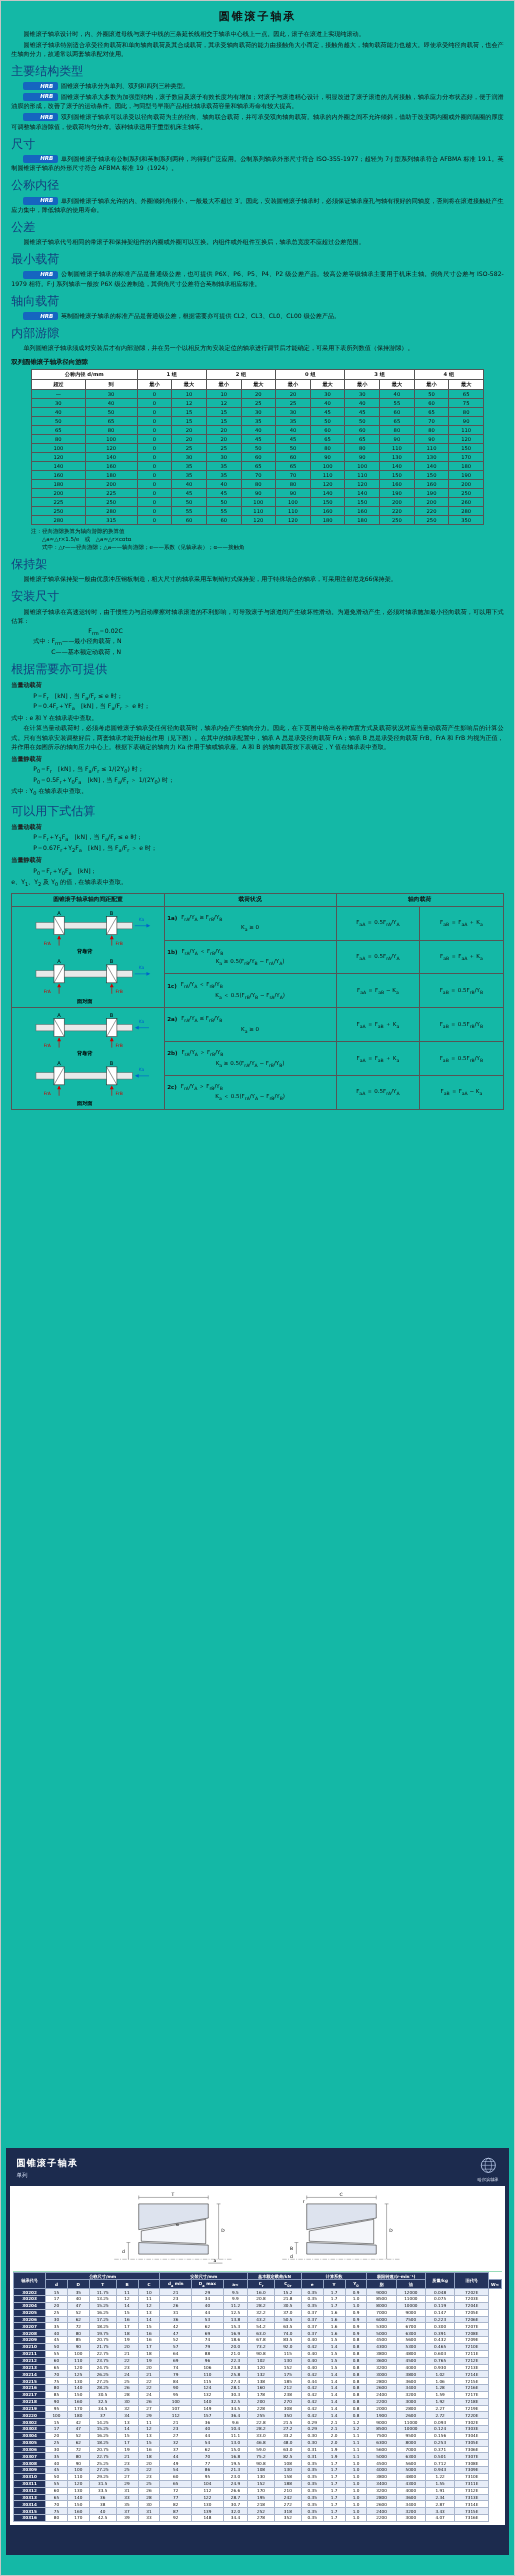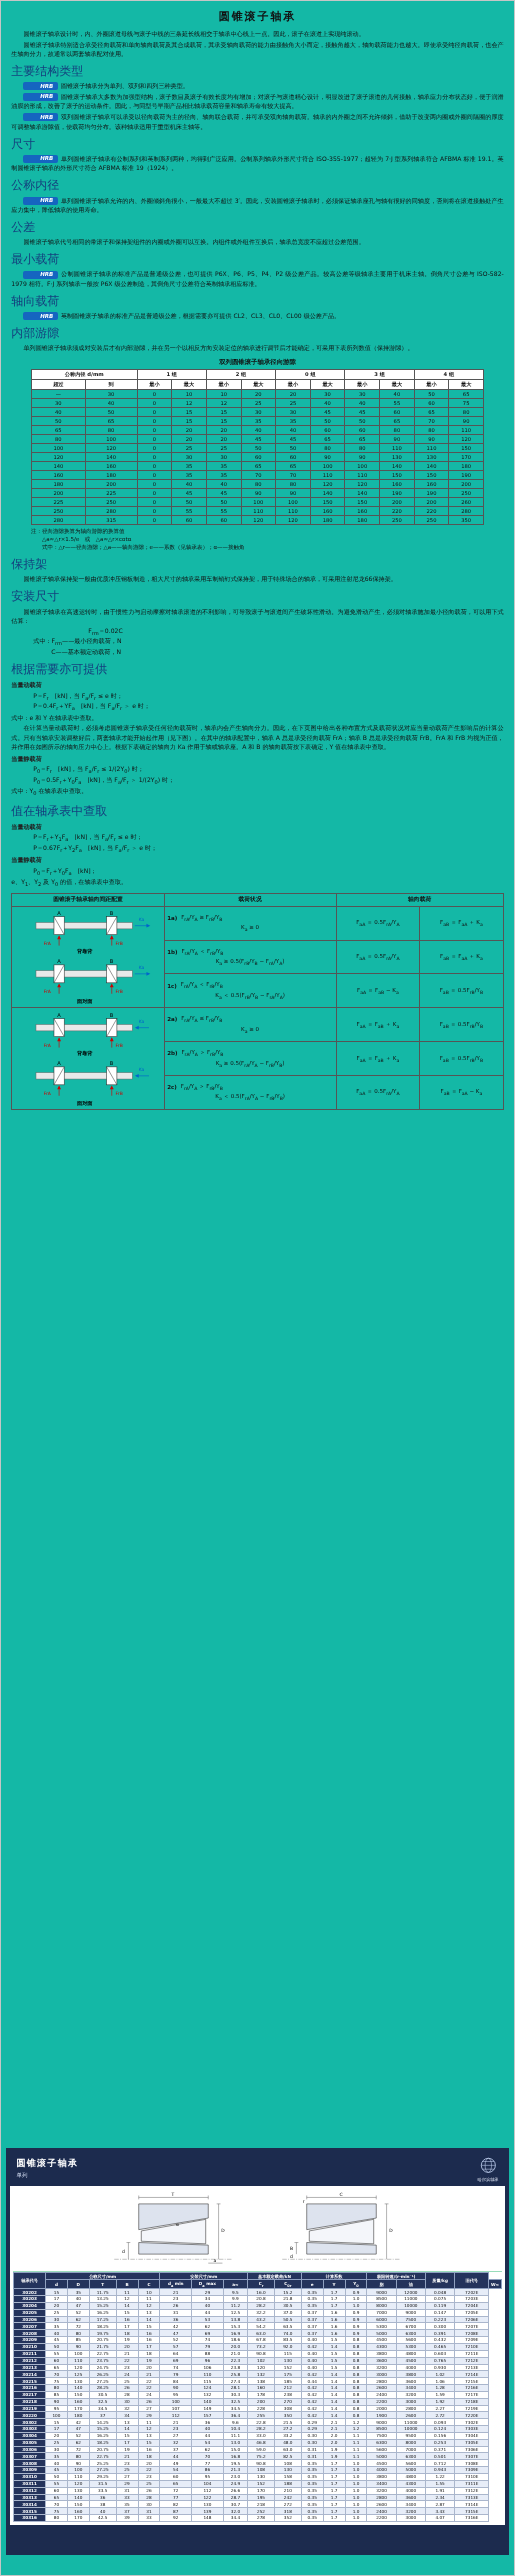--- a/index.html
+++ b/index.html
@@ -6,21 +6,21 @@
   body{width:515px;font-family:"DejaVu Sans","Liberation Sans",sans-serif;color:#111;}
   .page{position:relative;width:515px;height:2576px;box-sizing:border-box;border:0.6px solid #c6c6c6;background:#14b8a6;padding:6.4px 10.3px;overflow:hidden;}
   .doc-title{text-align:center;font-size:11px;font-weight:bold;letter-spacing:1.9px;margin:1.3px 0 5.2px;}
   p.bt{font-size:6.1px;line-height:1.55;text-align:justify;margin:1.3px 0;text-indent:2em;}
   p.bt.noind{text-indent:0;}
   h3.sec{font-size:12px;font-weight:normal;color:#14407e;margin:4.5px 0 1.3px;}
   h4.sub{font-size:6.1px;font-weight:bold;color:#222;margin:3.2px 0 1.3px;}
   .hrb{display:inline-block;background:#1565c0;color:#fff;font-weight:bold;font-style:italic;font-size:5.5px;line-height:1;padding:1.3px 4.5px;border-radius:1.9px;margin-right:3.2px;vertical-align:0.6px;}
   .formula{font-size:6.1px;margin:1.3px 0 1.3px 22px;}
   .formula.center{margin-left:77px;}
-  .tbl-title{text-align:center;font-weight:bold;font-size:6.4px;margin:5.2px 0 1.9px;}
+  .tbl-title{text-align:left;font-weight:bold;font-size:6.4px;margin:5.2px 0 1.9px;}
   table{border-collapse:collapse;}
   .clr-table{margin:0 auto;width:92%;}
   .clr-table th,.clr-table td{border:0.6px solid #555;font-size:5.2px;text-align:center;padding:1px 1.3px;}
   .clr-table th{font-weight:bold;background:#fff;}
   .notes{width:92%;margin:1.9px auto 0;font-size:5.5px;line-height:1.5;}
   .cfg-table{width:100%;margin-top:3.9px;}
   .cfg-table th,.cfg-table td{border:0.6px solid #555;font-size:5.5px;padding:1.3px 2.6px;text-align:center;vertical-align:middle;}
   .cfg-table th{font-weight:bold;font-size:5.8px;}
   .cfg-case{display:flex;align-items:center;gap:3.9px;justify-content:flex-start;text-align:left;}
   .case-lbl{font-weight:bold;white-space:nowrap;}
@@ -333,21 +333,21 @@
   <div class="formula">P＝F<sub>r</sub>　[kN]，当 F<sub>a</sub>/F<sub>r</sub> ≤ e 时；</div>
   <div class="formula">P＝0.4F<sub>r</sub>＋YF<sub>a</sub>　[kN]，当 F<sub>a</sub>/F<sub>r</sub> ＞ e 时；</div>
   <p class="bt noind">式中：e 和 Y 在轴承表中查取。</p>
   <p class="bt">在计算当量动载荷时，必须考虑圆锥滚子轴承受任何径向载荷时，轴承内会产生轴向分力。因此，在下页图中给出各种布置方式及载荷状况对应当量动载荷产生影响后的计算公式。只有当轴承安装调整好后，两套轴承才能开始起作用（见下图）。在其中的轴承配置中，轴承 A 总是承受径向载荷 FrA；轴承 B 总是承受径向载荷 FrB。FrA 和 FrB 均视为正值，并作用在如图所示的轴向压力中心上。根据下表确定的轴向力 Ka 作用于轴或轴承座。A 和 B 的轴向载荷按下表确定，Y 值在轴承表中查取。</p>
 
   <h4 class="sub">当量静载荷</h4>
   <div class="formula">P<sub>0</sub>＝F<sub>r</sub>　[kN]，当 F<sub>a</sub>/F<sub>r</sub> ≤ 1/(2Y<sub>0</sub>) 时；</div>
   <div class="formula">P<sub>0</sub>＝0.5F<sub>r</sub>＋Y<sub>0</sub>F<sub>a</sub>　[kN]，当 F<sub>a</sub>/F<sub>r</sub> ＞ 1/(2Y<sub>0</sub>) 时；</div>
   <p class="bt noind">式中：Y<sub>0</sub> 在轴承表中查取。</p>
 
-  <h3 class="sec">值在轴承表中查取</h3>
+  <h3 class="sec">可以用下式估算</h3>
   <h4 class="sub">当量动载荷</h4>
   <div class="formula">P＝F<sub>r</sub>＋Y<sub>1</sub>F<sub>a</sub>　[kN]，当 F<sub>a</sub>/F<sub>r</sub> ≤ e 时；</div>
   <div class="formula">P＝0.67F<sub>r</sub>＋Y<sub>2</sub>F<sub>a</sub>　[kN]，当 F<sub>a</sub>/F<sub>r</sub> ＞ e 时；</div>
   <h4 class="sub">当量静载荷</h4>
   <div class="formula">P<sub>0</sub>＝F<sub>r</sub>＋Y<sub>0</sub>F<sub>a</sub>　[kN]；</div>
   <p class="bt noind">e、Y<sub>1</sub>、Y<sub>2</sub> 及 Y<sub>0</sub> 的值，在轴承表中查取。</p>
 
   <table class="cfg-table">
     <thead>
       <tr>

